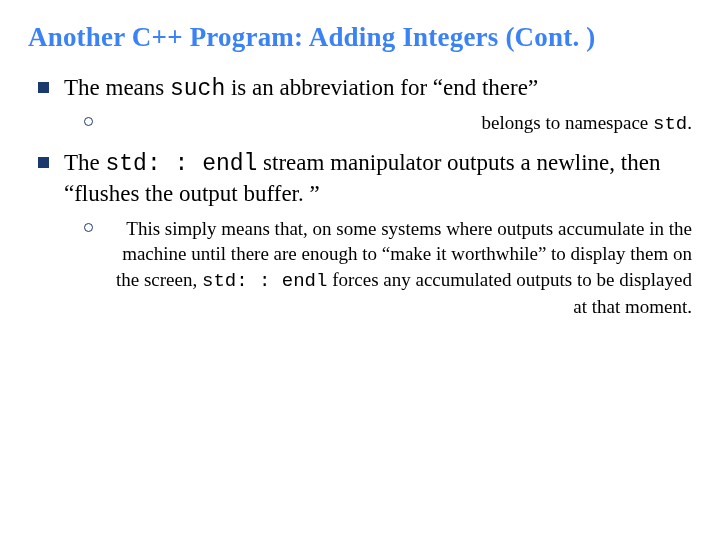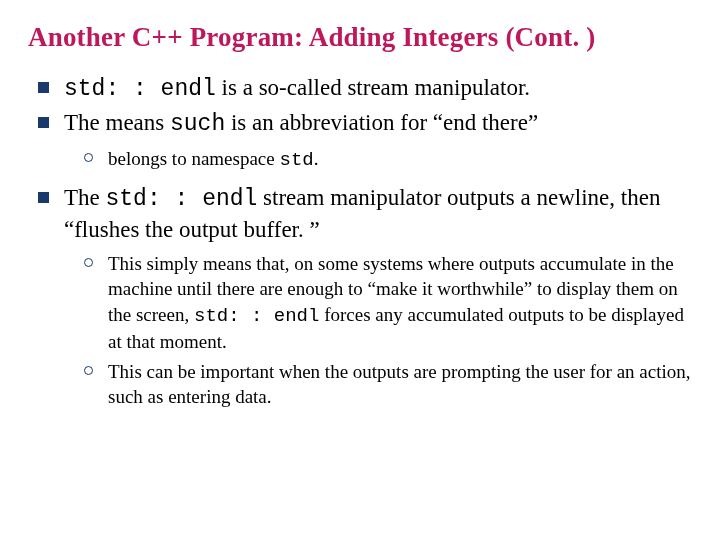--- a/index.html
+++ b/index.html
@@ -12,21 +12,21 @@
     color: #000000;
   }
   .slide {
     box-sizing: border-box;
     width: 720px;
     height: 540px;
     padding: 20px 28px 20px 28px;
   }
   .title {
     font-size: 27px;
-    color: #be185d;
+    color: #3b82f6;
     margin: 0 0 18px 0;
     line-height: 1.3;
     letter-spacing: 0.2px;
   }
   ul.level1 {
     list-style: none;
     margin: 0;
     padding: 0 0 0 6px;
   }
   ul.level1 > li {
@@ -49,20 +49,21 @@
     list-style: none;
     margin: 6px 0 10px 0;
     padding: 0 0 0 16px;
   }
   ul.level2 > li {
     position: relative;
     padding-left: 28px;
     margin: 0 0 4px 0;
     font-size: 19px;
     line-height: 1.34;
+    text-align: right;
   }
   ul.level2 > li::before {
     content: "";
     position: absolute;
     left: 4px;
     top: 7px;
     width: 9px;
     height: 9px;
     border: 1.6px solid #1a3a6e;
     border-radius: 50%;
@@ -74,39 +75,33 @@
   }
 </style>
 </head>
 <body>
 
 <div class="slide">
   <h1 class="title">Another C++ Program: Adding Integers (Cont. )</h1>
 
   <ul class="level1">
 
-    <li>
-      <span></span><span class="code">std: : endl</span><span> is a so-called stream manipulator.</span>
-    </li>
 
     <li>
       <span>The means </span><span class="code">such</span><span> is an abbreviation for “end there”</span>
       <ul class="level2">
         <li>
           <span>belongs to namespace </span><span class="code">std</span><span>.</span>
         </li>
       </ul>
     </li>
 
     <li>
       <span>The </span><span class="code">std: : endl</span><span> stream manipulator outputs a newline, then “flushes the output buffer. ”</span>
       <ul class="level2">
         <li>
           <span>This simply means that, on some systems where outputs accumulate in the machine until there are enough to “make it worthwhile” to display them on the screen, </span><span class="code">std: : endl</span><span> forces any accumulated outputs to be displayed at that moment.</span>
         </li>
-        <li>
-          <span>This can be important when the outputs are prompting the user for an action, such as entering data.</span>
-        </li>
       </ul>
     </li>
 
   </ul>
 </div>
 
 </body></html>

